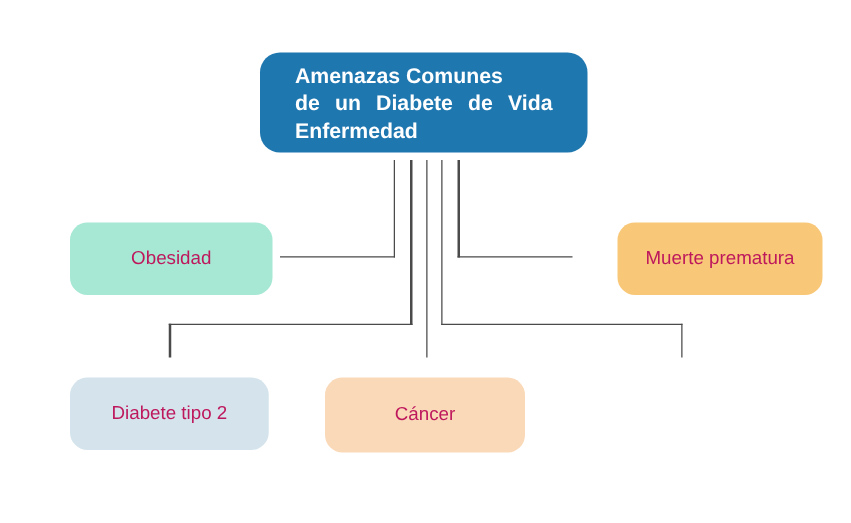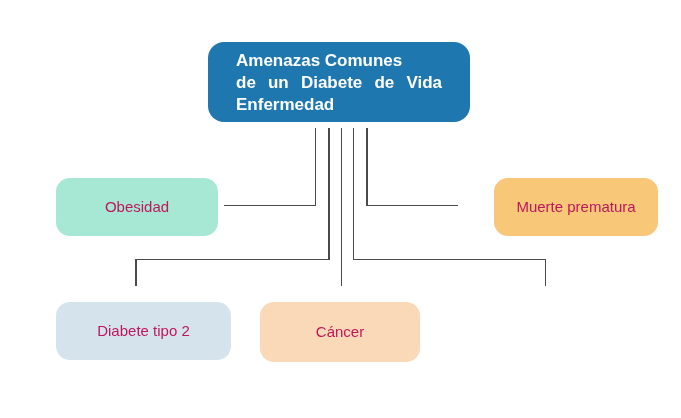--- a/index.html
+++ b/index.html
@@ -25,21 +25,21 @@
     display:block;padding:8px 28px;text-align:left;
   }
   .title-line{white-space:nowrap;}
   .title-line.justified{
     white-space:normal;
     text-align:justify;
     text-align-last:justify;
   }
   .node-obesidad{left:56px;top:178px;width:162px;height:58px;background:#a6e8d4;}
   .node-muerte{left:462px;top:178px;width:164px;height:58px;background:#f8c778;margin-left:32px;}
-  .node-diabete{left:56px;top:302px;width:175px;height:58px;background:#d5e4ec;}
+  .node-diabete{left:56px;top:302px;width:159px;height:58px;background:#d5e4ec;}
   .node-cancer{left:260px;top:302px;width:160px;height:60px;background:#fad9b8;text-align:right;}
   .node-enfermedad{left:462px;top:302px;width:166px;height:60px;background:#e6f1fa;padding:4px 24px;}
   .line{position:absolute;background:#4a4a4a;}
   .v{width:1.5px;}
   .h{height:1.5px;}
   
   .v1{left:314.5px;top:128px;height:78px;}
   .v2{left:328px;top:128px;height:132px;}
   .v3{left:340.5px;top:128px;height:158px;}
   .v4{left:352.5px;top:128px;height:132px;}

